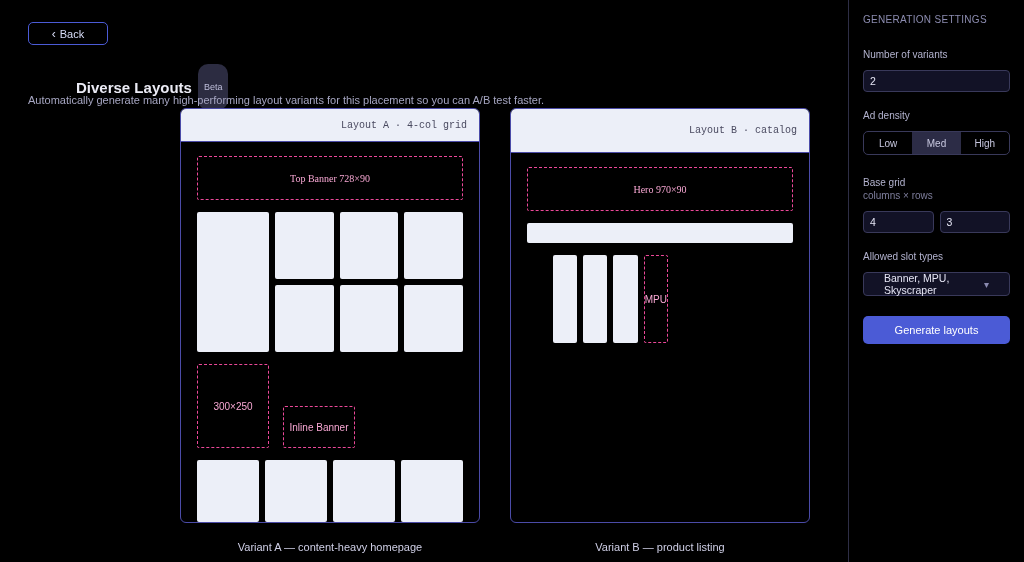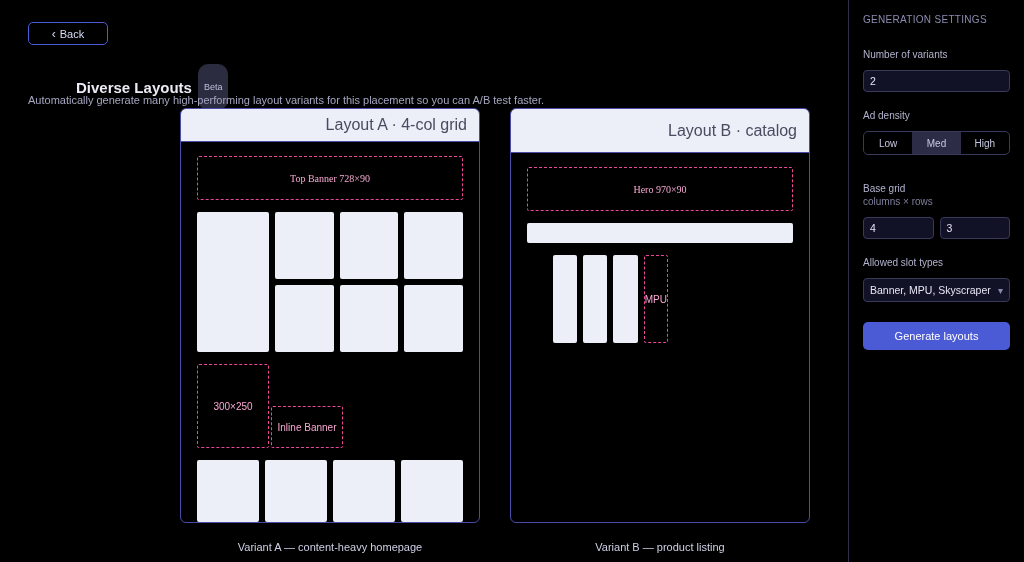--- a/index.html
+++ b/index.html
@@ -88,23 +88,24 @@
     overflow: hidden;
   }
   .card-header {
     height: 44px;
     background: #ECEFF8;
     border-bottom: 1px solid #4B4BA8;
     display: flex;
     align-items: center;
     justify-content: flex-end;
     padding-right: 12px;
-    font-size: 16px;
+    font-size: 10px;
     color: #4A4A60;
     gap: 4px;
+    font-family: Liberation Mono, monospace;
   }
   .card-body {
     flex: 1;
     padding: 14px 16px 0 16px;
     display: flex;
     flex-direction: column;
     gap: 12px;
   }
 
   .ad-slot {
@@ -139,21 +140,21 @@
   }
   .cardA-row1 .grid {
     flex: 1;
     display: grid;
     grid-template-columns: repeat(3, 1fr);
     grid-template-rows: repeat(2, 1fr);
     gap: 6px;
   }
   .cardA-row2 {
     display: flex;
-    gap: 2px;
+    gap: 14px;
     height: 84px;
   }
   .cardA-row2 .ad-slot {
     width: 72px;
   }
   .cardA-row2 .right {
     flex: 1;
     display: flex;
     flex-direction: column;
     justify-content: flex-end;
@@ -235,21 +236,21 @@
     font-size: 10px;
     display: block;
     margin-top: 2px;
   }
   .sidebar .segmented {
     display: flex;
     border: 1px solid #39395A;
     border-radius: 5px;
     overflow: hidden;
     height: 24px;
-    margin-bottom: 10px;
+    margin-bottom: 4px;
   }
   .sidebar .segmented div {
     flex: 1;
     display: flex;
     align-items: center;
     justify-content: center;
     font-size: 10px;
     color: #C8C8E0;
     cursor: pointer;
   }
@@ -272,21 +273,21 @@
   .sel {
     width: 100%;
     height: 24px;
     background: #121226;
     border: 1px solid #39395A;
     border-radius: 4px;
     color: #E6E6F5;
     font-size: 10.5px;
     display: flex;
     align-items: center;
-    padding: 0 6px;
+    padding: 0 20px;
     justify-content: space-between;
   }
   .sel .chev { color: #8A8AB0; font-size: 10px; }
 
   .toggle-row {
     display: flex;
     align-items: center;
     justify-content: space-between;
     font-size: 10.5px;
   }

